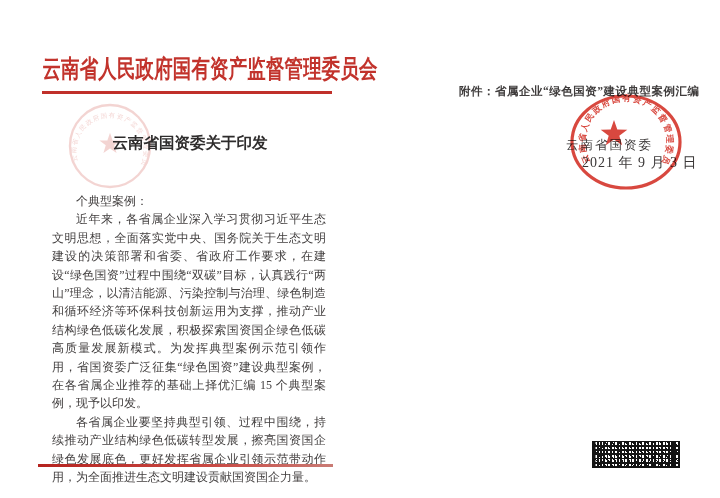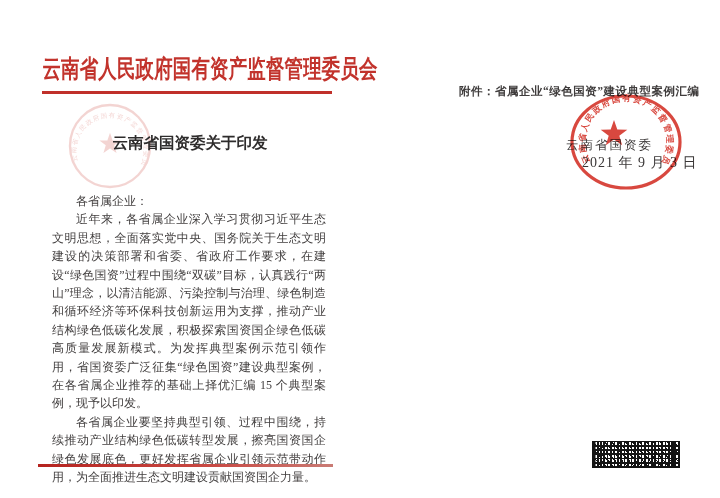--- a/index.html
+++ b/index.html
@@ -76,21 +76,21 @@
   <text font-size="6.5" fill="#d9756e" letter-spacing="1.2">
     <textPath href="#faintArc" startOffset="2">云南省人民政府国有资产监督管理委员会</textPath>
   </text>
 </svg>
 
 <div class="abs doc-title">
   <div>云南省国资委关于印发</div>
 </div>
 
 <div class="abs body-block">
-  <p class="salutation">各省属企业：</p>
+  <p class="salutation">个典型案例：</p>
   <p>近年来，各省属企业深入学习贯彻习近平生态文明思想，全面落实党中央、国务院关于生态文明建设的决策部署和省委、省政府工作要求，在建设“绿色国资”过程中围绕“双碳”目标，认真践行“两山”理念，以清洁能源、污染控制与治理、绿色制造和循环经济等环保科技创新运用为支撑，推动产业结构绿色低碳化发展，积极探索国资国企绿色低碳高质量发展新模式。为发挥典型案例示范引领作用，省国资委广泛征集“绿色国资”建设典型案例，在各省属企业推荐的基础上择优汇编 15 个典型案例，现予以印发。</p>
   <p>各省属企业要坚持典型引领、过程中围绕，持续推动产业结构绿色低碳转型发展，擦亮国资国企绿色发展底色，更好发挥省属企业引领示范带动作用，为全面推进生态文明建设贡献国资国企力量。</p>
 </div>
 
 <div class="abs footer-rule"></div>
 
 <div class="abs attachment-note">附件：省属企业“绿色国资”建设典型案例汇编</div>
 
 <div class="abs signer-name">云南省国资委</div>
 

